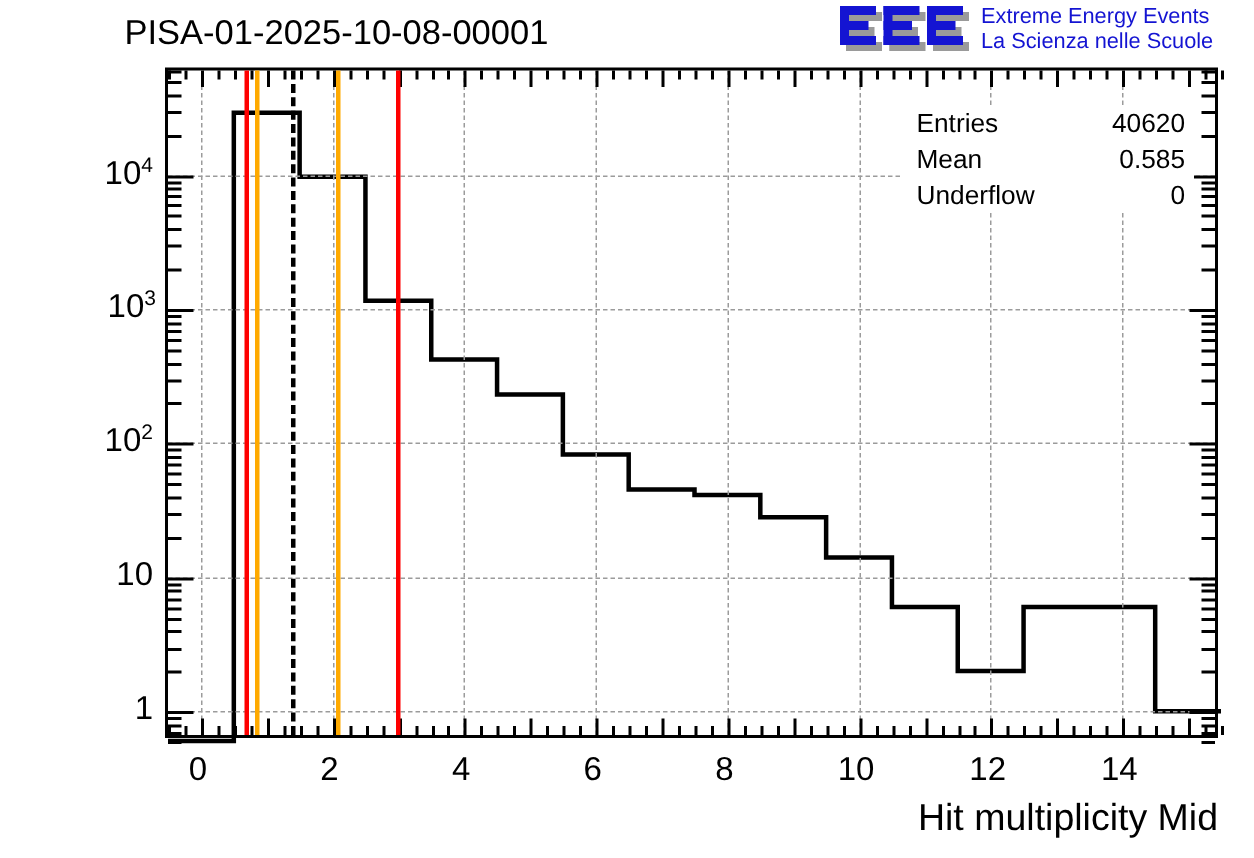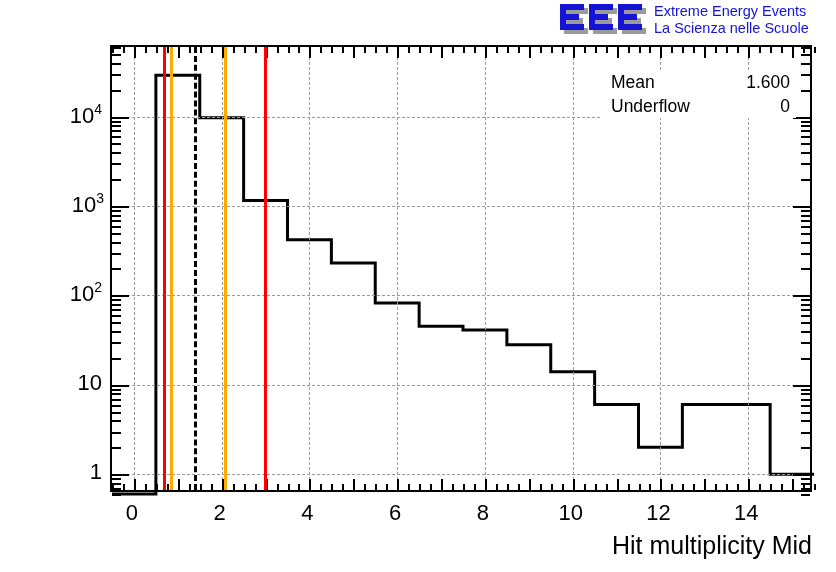--- a/index.html
+++ b/index.html
@@ -58,20 +58,21 @@
   .vline{position:absolute;top:0;bottom:0;width:3px;}
   .vline.dashed{width:0;border-left:3px dashed #000;background:transparent;}
 
   svg.hist{position:absolute;left:0;top:0;width:702px;height:447px;overflow:visible;}
 </style>
 </head>
 <body>
 
 <div id="root">
 
+  <div class="plot-title">PISA-01-2025-10-08-00001</div>
 
   <div class="eee-logo">
     <svg class="eee-mark" viewBox="0 0 90 34" xmlns="http://www.w3.org/2000/svg">
       <g fill="#9a9a9a">
         <g transform="translate(4,4)">
           <rect x="0" y="0" width="24" height="6"></rect>
             <rect x="0" y="0" width="6" height="26"></rect>
           <rect x="0" y="10" width="19" height="6"></rect>
             <rect x="0" y="20" width="24" height="6"></rect>
         </g>
@@ -375,22 +376,26 @@
       <div class="ylab" style="right: 734px; top: 293.367px;">10<sup>2</sup></div>
       <div class="ylab" style="right: 732px; top: 203.967px;">10<sup>3</sup></div>
       <div class="ylab" style="right: 734px; top: 114.567px;">10<sup>4</sup></div>
     </div>
 
   <div class="axis-title">Hit multiplicity Mid</div>
 
   <div class="stats">
     <div id="stats-rows">
         <div class="stats-row">
+          <span class="k">Entries</span>
+          <span class="v">40620</span>
+        </div>
+        <div class="stats-row">
           <span class="k">Mean</span>
-          <span class="v">1.600</span>
+          <span class="v">0.585</span>
         </div>
         <div class="stats-row">
           <span class="k">Underflow</span>
           <span class="v">0</span>
         </div>
       </div>
   </div>
 
 </div>
 

